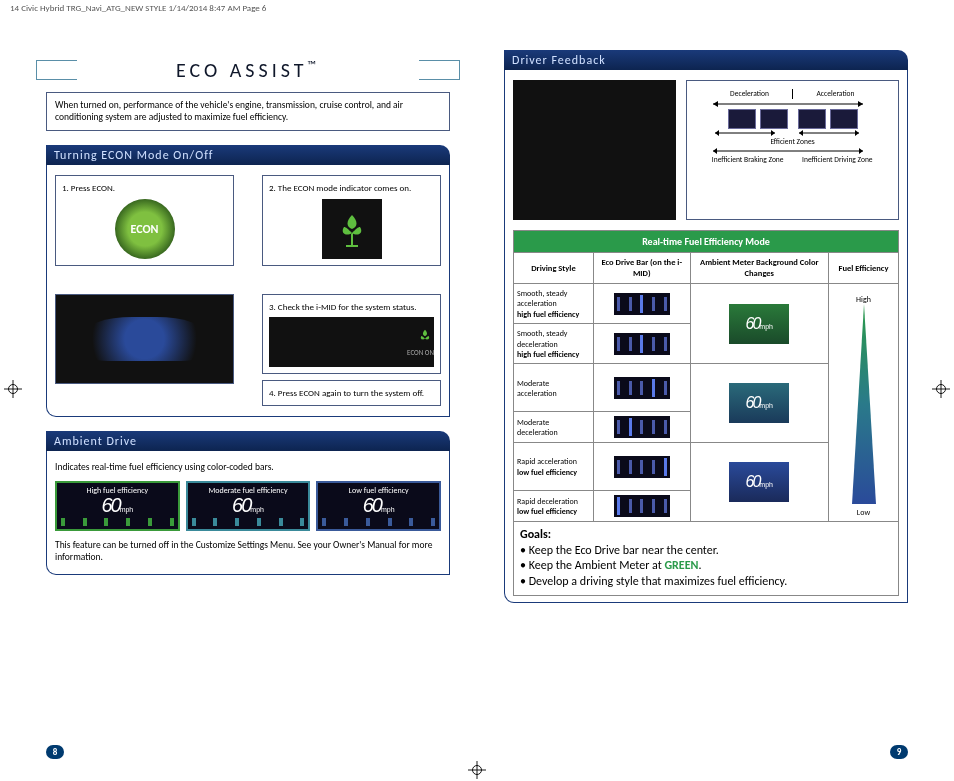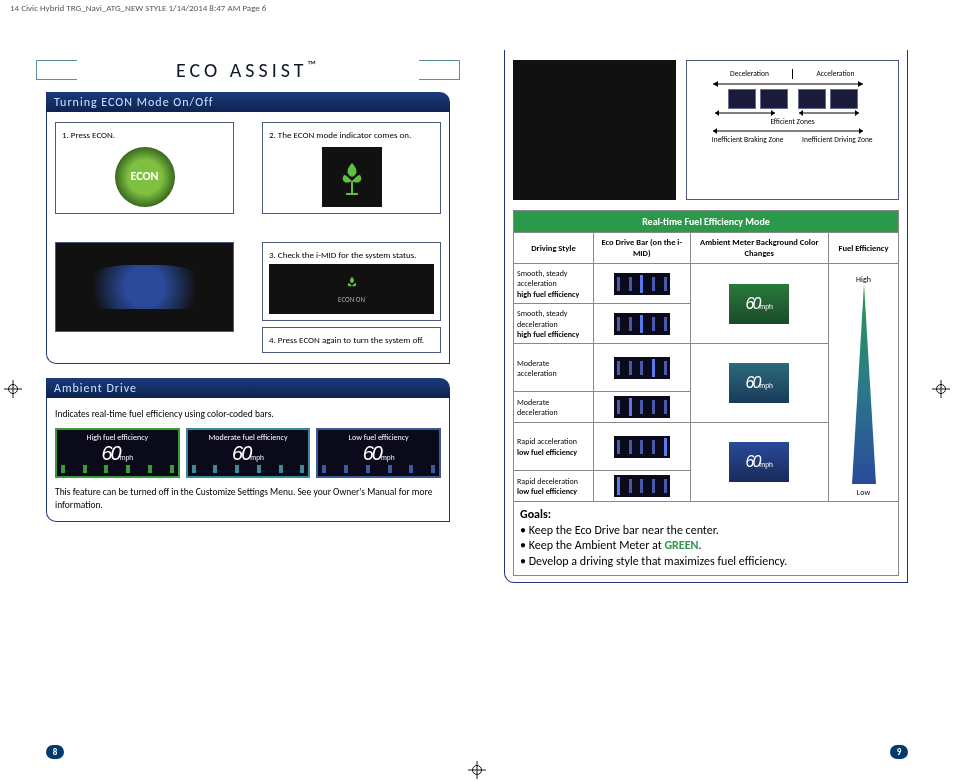--- a/index.html
+++ b/index.html
@@ -133,21 +133,21 @@
     display:flex; align-items:center; justify-content:center;
     position:relative;
   }
   .dash-img .cluster{
     width:70%; height:50%;
     background:radial-gradient(circle,#2a4a9a 30%,#111 80%);
     border-radius:40% 40% 20% 20%;
   }
   .econ-on-img{
     background:#111; height:50px; margin-top:4px;
-    display:flex; flex-direction:column; align-items:center; justify-content:center;
+    display:flex; flex-direction:column; align-items:flex-end; justify-content:center;
     color:#aaa; font-size:7px;
   }
   .econ-on-img svg{width:18px;height:18px;margin-bottom:2px;}
   .ambient-row {
     display:flex; gap:6px; margin:8px 0;
   }
   .ambient-item{
     flex:1;
     border:2px solid;
     padding:0;
@@ -278,20 +278,21 @@
 <div class="header-strip">14 Civic Hybrid TRG_Navi_ATG_NEW STYLE  1/14/2014  8:47 AM  Page 6</div>
 
 <div class="spread">
 
   <div class="page">
 
     <div class="main-title">
       <span>ECO ASSIST</span><span class="sup">™</span>
     </div>
 
+    <div class="intro-box">When turned on, performance of the vehicle's engine, transmission, cruise control, and air conditioning system are adjusted to maximize fuel efficiency.</div>
 
     <div class="section-hdr">Turning ECON Mode On/Off</div>
     <div class="section-body">
       <div class="econ-grid">
         <div class="econ-cell">
           <div>1.  Press ECON.</div>
           <div class="econ-btn">ECON</div>
         </div>
         <div class="econ-cell">
           <div>2.  The ECON mode indicator comes on.</div>
@@ -367,20 +368,21 @@
         </div>
       </div>
       <div>This feature can be turned off in the Customize Settings Menu. See your Owner's Manual for more information.</div>
     </div>
 
     <div class="page-num left">8</div>
   </div>
 
   <div class="page">
 
+    <div class="section-hdr">Driver Feedback</div>
     <div class="section-body" style="padding-bottom:6px">
 
       <div class="driver-top">
         <div class="dash">
           <div class="cluster" style="width:80%;height:60%"></div>
         </div>
         <div class="zone-diagram">
           <div class="zone-row">
             <div style="flex:1">Deceleration</div>
             <div style="width:1px;height:10px;background:#000"></div>

